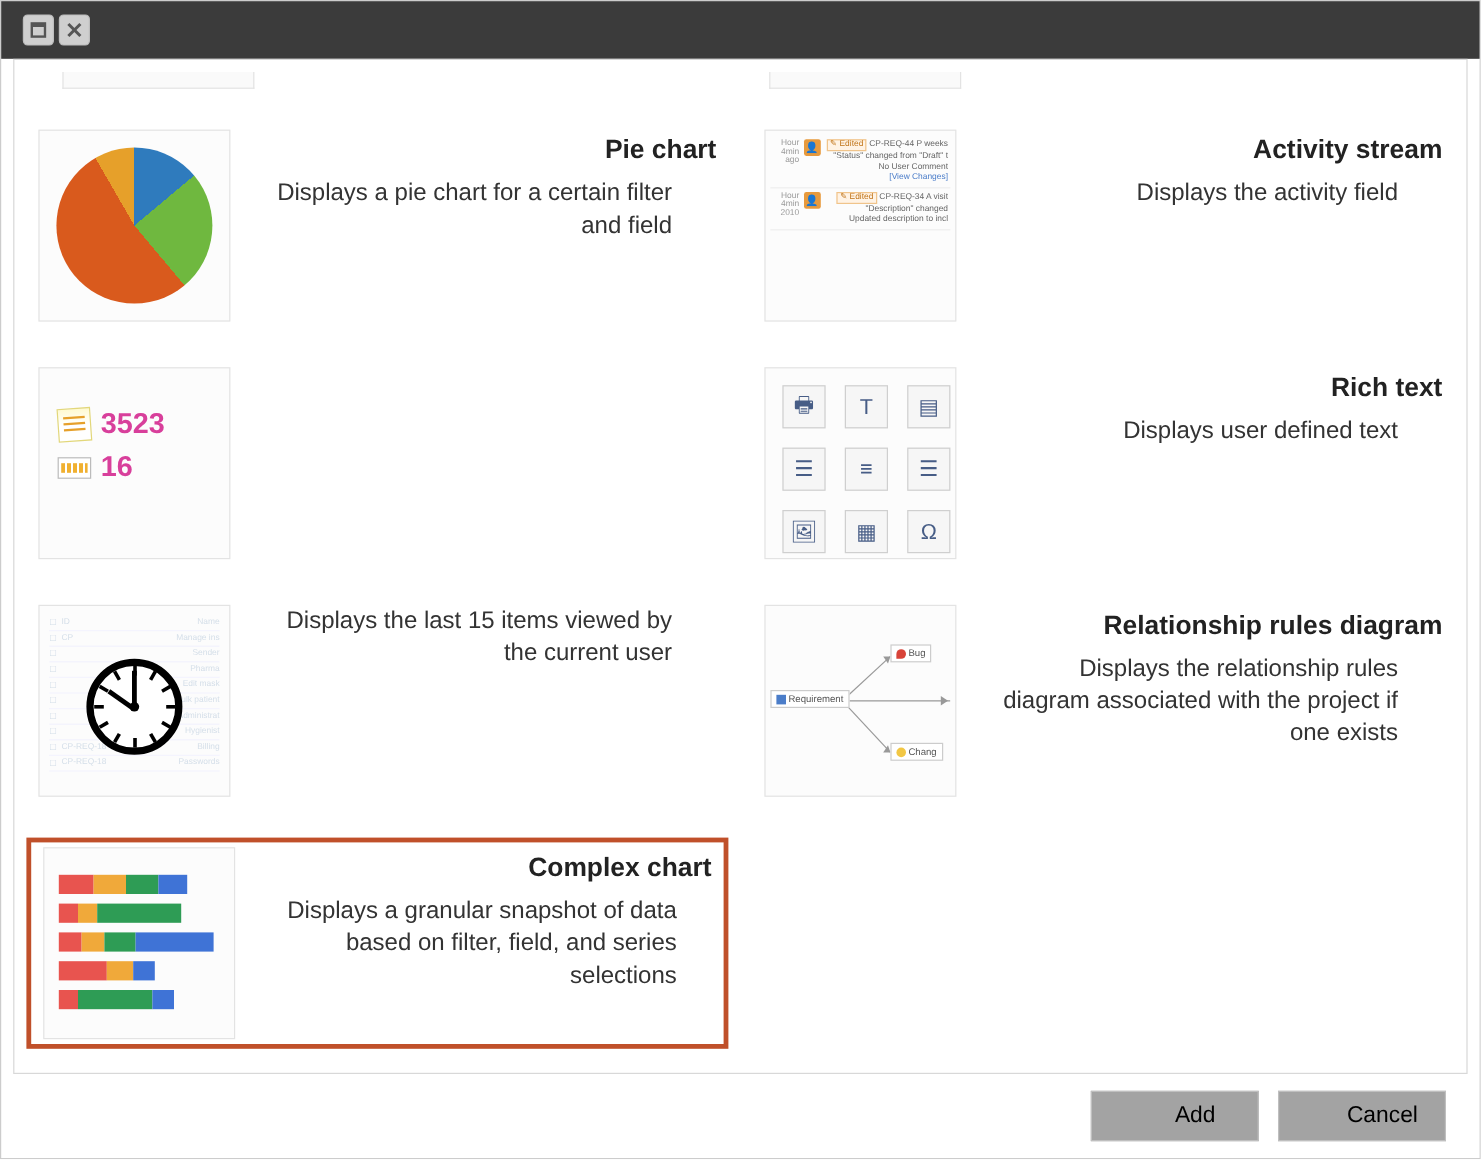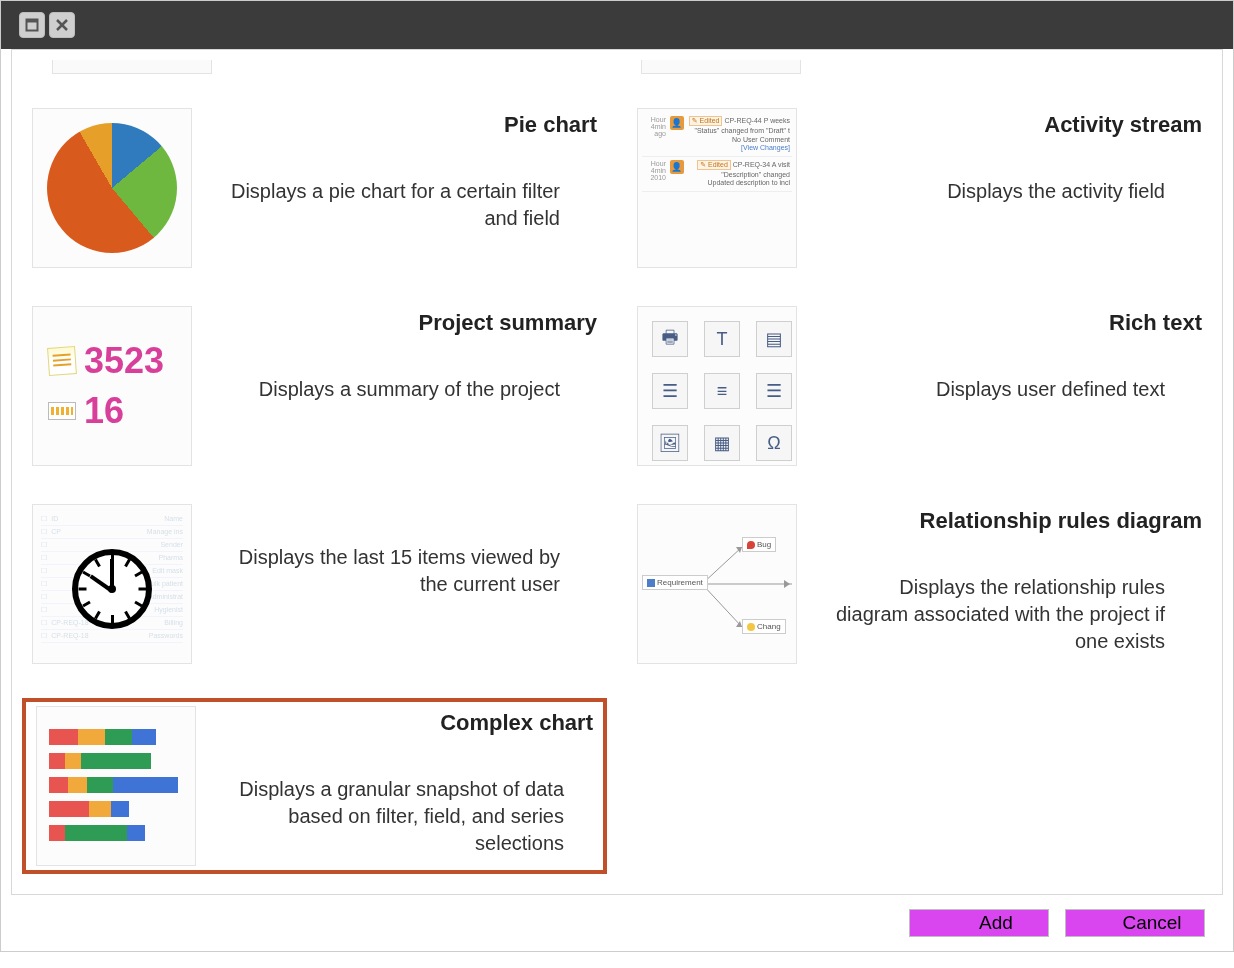--- a/index.html
+++ b/index.html
@@ -101,34 +101,33 @@
   .widget-title {
     font-size: 22px;
     font-weight: bold;
     margin: 4px 0 10px 0;
   }
   .widget-desc {
     font-size: 20px;
     color: #333;
     line-height: 1.35;
     max-width: 340px;
-    margin-top: 40px;
   }
 
   .footer {
     display: flex;
     justify-content: flex-end;
     gap: 16px;
     padding: 14px 18px 0 0;
   }
   .btn {
     min-width: 140px;
-    height: 28px;
+    height: 42px;
     border: 1px solid #bfbfbf;
-    background: #d946ef;
+    background: #a3a3a3;
     font-size: 19px;
     cursor: pointer;
     padding-left: 40px;
   }
 
   
 
   
   .pie {
     width: 130px; height: 130px; border-radius: 50%;
@@ -145,21 +144,21 @@
   .act-row { display:flex; align-items:flex-start; gap:4px; padding:3px 2px; border-bottom:1px solid #eee;}
   .act-time { font-size:7px; color:#999; width:22px; }
   .act-avatar { width:14px; height:14px; background:#e79a3d; border-radius:2px; display:flex; align-items:center; justify-content:center; color:#fff; font-size:9px;}
   .act-body { flex:1; font-size:7px; color:#666; line-height:1.2;}
   .act-badge { display:inline-block; background:#fff3e5; border:1px solid #f0c48b; color:#c07418; padding:0 2px; font-size:7px; margin-bottom:1px;}
   .act-link { color:#4b7dc9; }
 
   
   .proj-sum { width:140px; height:120px; padding:6px; }
   .ps-row { display:flex; align-items:center; gap:8px; margin:8px 0; }
-  .ps-num { font-size:36px; font-weight:bold; color:#d83f9b; }
+  .ps-num { font-size:24px; font-weight:bold; color:#d83f9b; }
   .ps-ico1 { width:28px; height:28px; background:linear-gradient(#fffad0,#fff 50%); border:1px solid #e2d77a; transform:rotate(-4deg); position:relative;}
   .ps-ico1::after { content:""; position:absolute; width:18px; height:2px; background:#e6a02a; top:6px; left:4px; box-shadow:0 5px 0 #e6a02a, 0 10px 0 #e6a02a;}
   .ps-ico2 { width:28px; height:18px; border:1px solid #bbb; background:#fff; position:relative;}
   .ps-ico2::after { content:""; position:absolute; left:2px; right:2px; top:4px; height:8px; background:repeating-linear-gradient(90deg,#f0b030 0 3px,#fff 3px 5px);}
 
   
   .richtext { width:150px; height:150px; display:grid; grid-template-columns:repeat(3,40px); grid-auto-rows:40px; gap:12px; padding:10px; }
   .rt-ico { width:36px; height:36px; border:1px solid #cfcfcf; background:#f6f6f6; display:flex; align-items:center; justify-content:center; color:#475d86; font-size:18px;}
 
   
@@ -270,24 +269,20 @@
               <div class="ps-row">
                   <div class="ps-ico1"></div>
                   <div class="ps-num">3523</div>
                 </div>
               <div class="ps-row">
                   <div class="ps-ico2"></div>
                   <div class="ps-num">16</div>
                 </div>
             </div>
           </div>
-          <div class="widget-text">
-            <div class="widget-title">Project summary</div>
-            <div class="widget-desc">Displays a summary of the project</div>
-          </div>
         </div>
 
         <div class="widget">
           <div class="thumb">
             <div class="richtext">
               <div class="rt-ico">🖶</div>
               <div class="rt-ico">T</div>
               <div class="rt-ico">▤</div>
               <div class="rt-ico">☰</div>
               <div class="rt-ico">≡</div>

